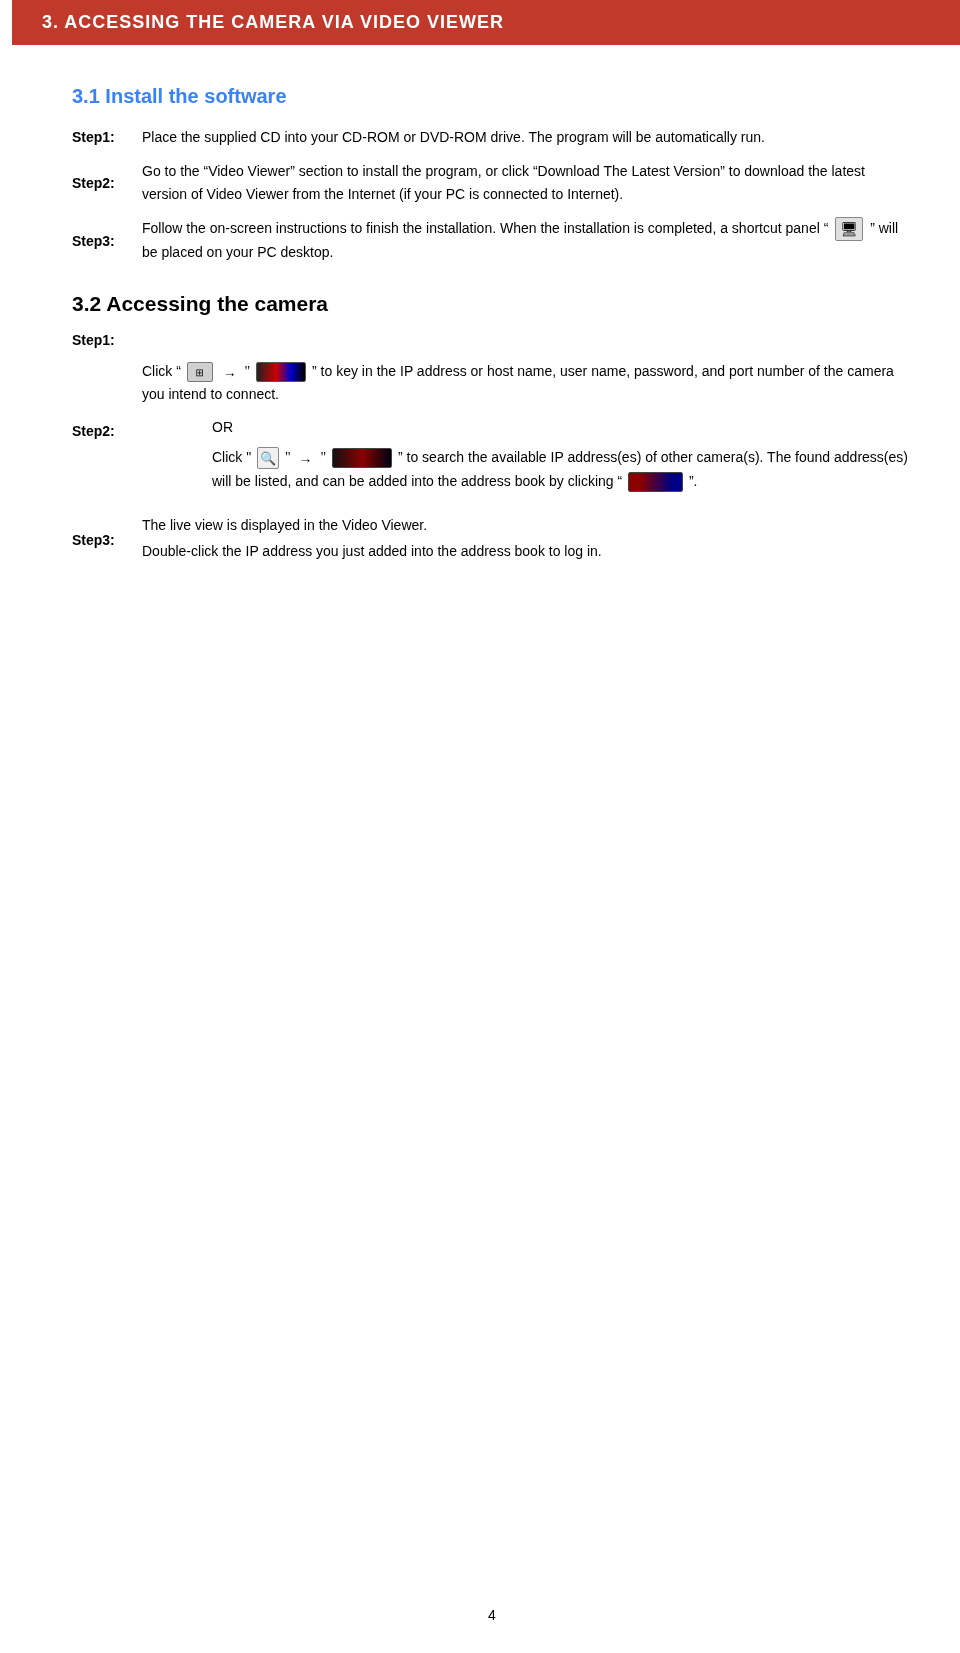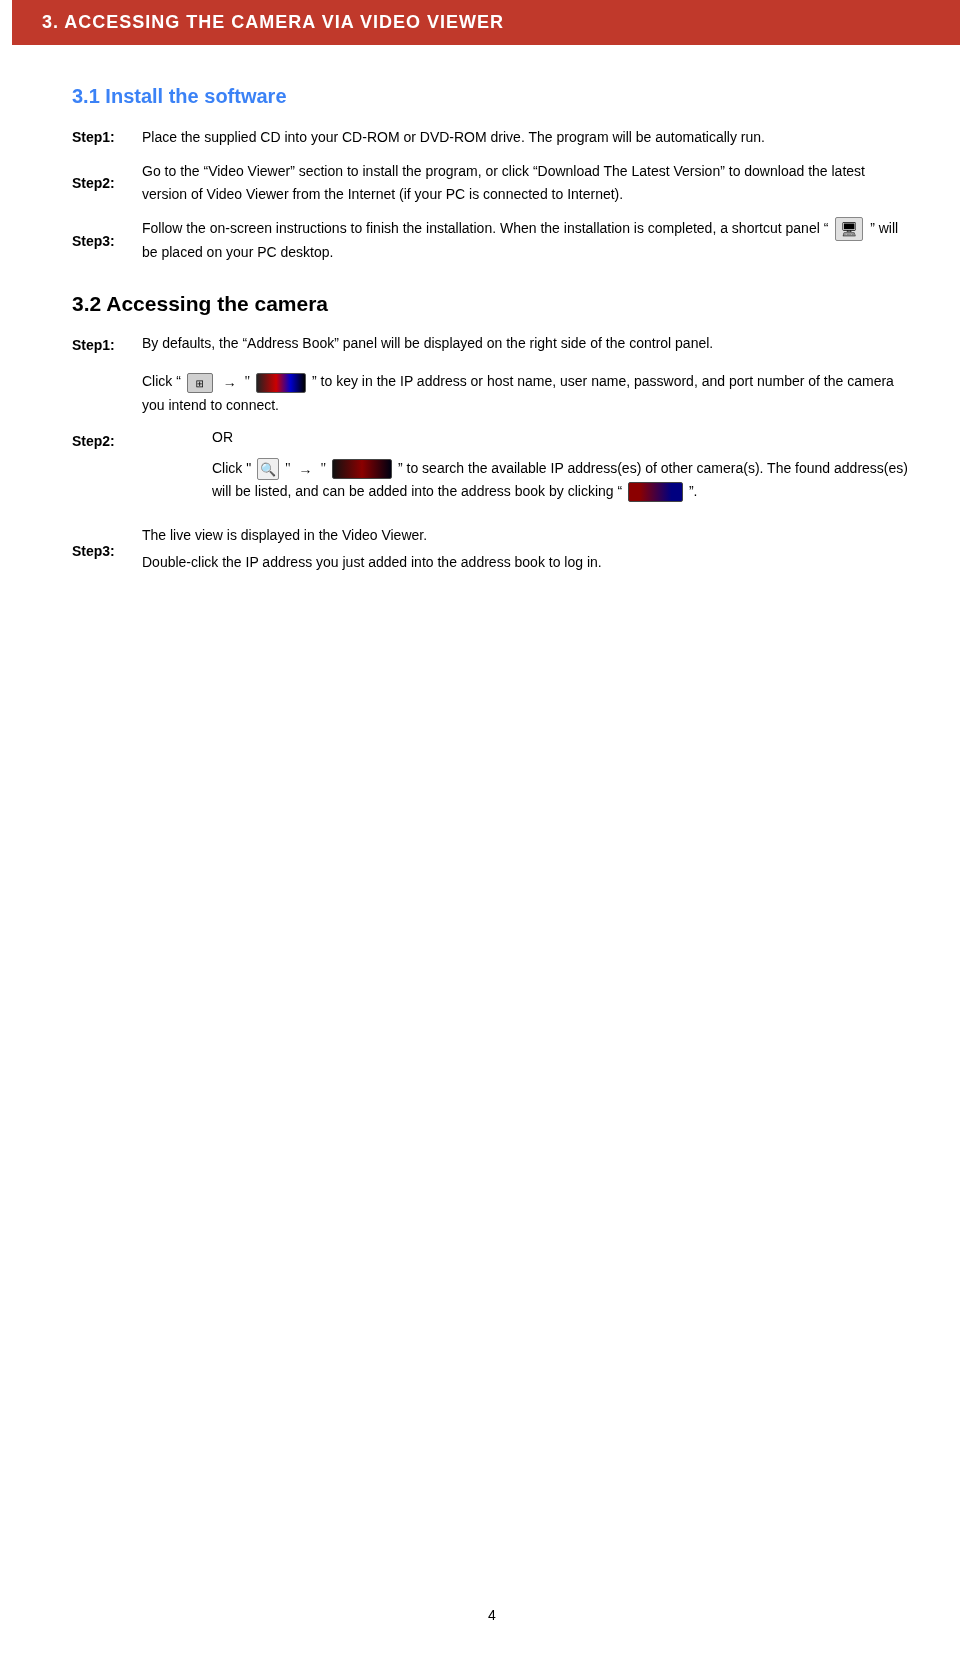--- a/index.html
+++ b/index.html
@@ -226,21 +226,20 @@
         <span class="icon-shortcut"></span>
         <span>” will be placed on your PC desktop.</span>
       </div>
     </div>
 
     <div class="subsection-title">3.2 Accessing the camera</div>
 
     <div class="step-block">
       <span class="step-label">Step1:</span>
       <div class="step-content">
-        <p>By defaults, the “Address Book” panel will be displayed on the right side of the control panel.</p>
       </div>
     </div>
 
     <div class="step-block">
       <span class="step-label">Step2:</span>
       <div class="step-content">
         <p>
           <span>Click “</span>
           <span class="icon-btn-small">⊞</span>
           <span class="arrow-symbol">→</span>

